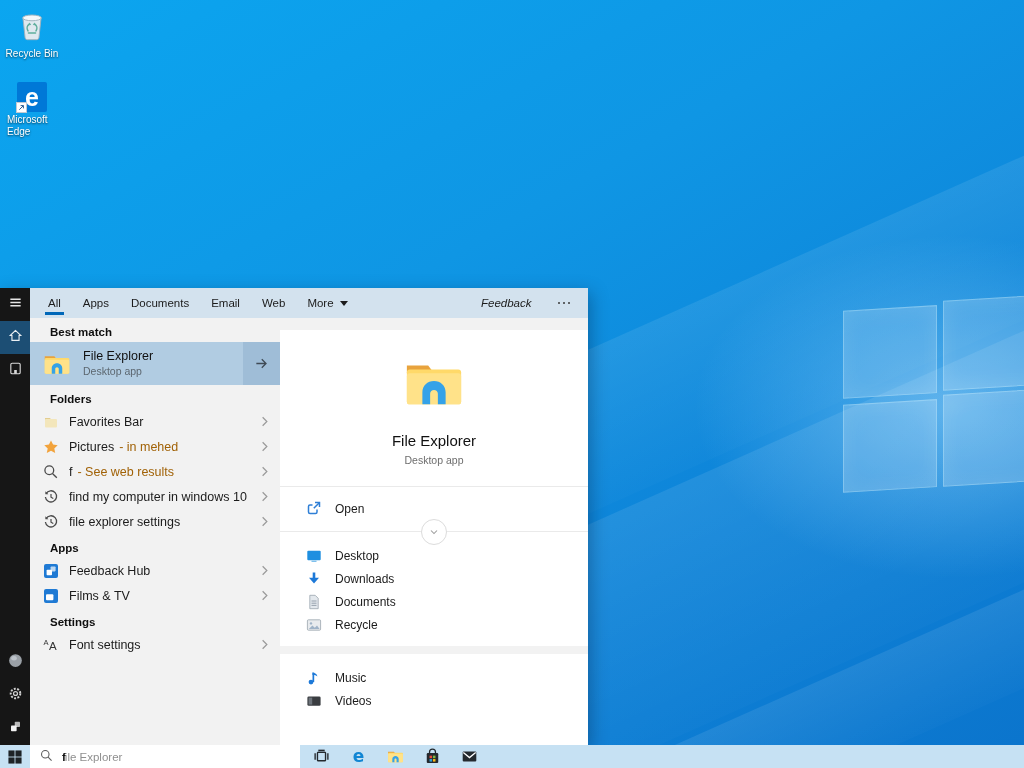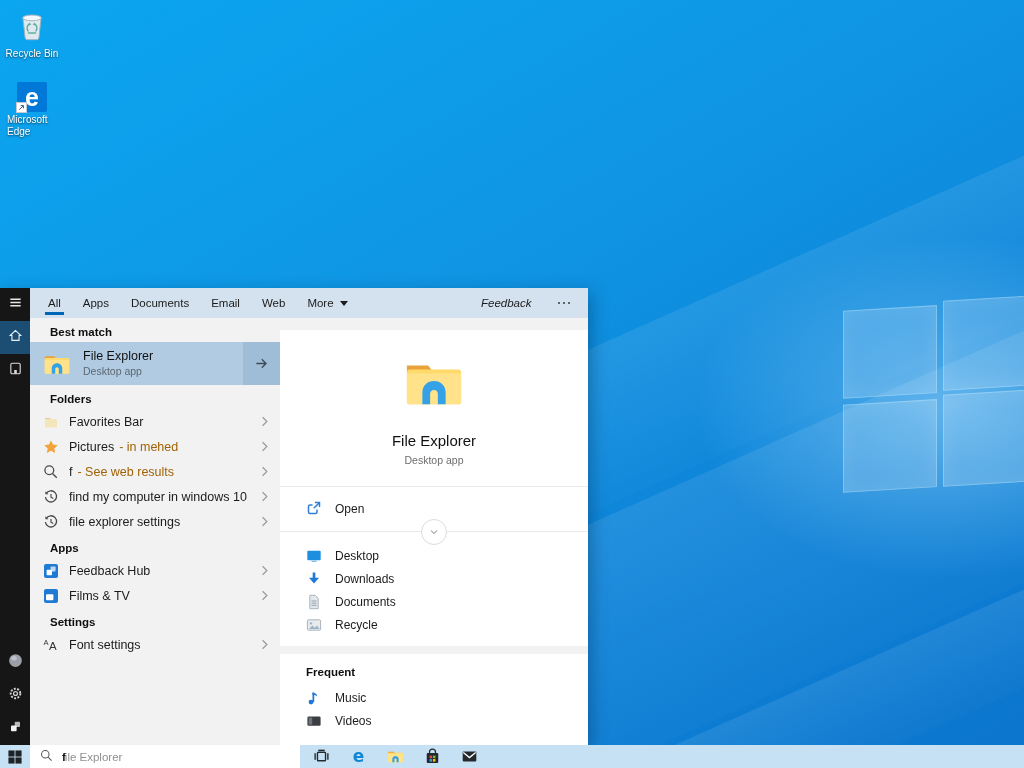--- a/index.html
+++ b/index.html
@@ -411,21 +411,20 @@
                       <svg width="16" height="16" viewBox="0 0 16 16">
      <rect x="1.4" y="2.8" width="13.2" height="10.4" rx="1" fill="#e8ebee" stroke="#9aa4ad" stroke-width="0.8"></rect>
      <circle cx="5" cy="6.4" r="1.2" fill="#9fb3c8"></circle>
      <path d="M2.8 12l3.6-3.6 2.4 2.4 2.2-2.2 2.6 3.4z" fill="#9fb3c8"></path>
                       </svg>
                     </span>
                     <span>Recycle</span>
                   </div>
                 </div>
                 <div class="group">
-                  <div class="group-label">Frequent</div>
                   <div class="prow">
                     <span class="ric">
                       <svg width="16" height="16" viewBox="0 0 16 16">
      <circle cx="5" cy="12.1" r="2.4" fill="#1d79d8"></circle>
      <rect x="6.5" y="2.6" width="1.7" height="9.5" fill="#1d79d8"></rect>
      <path d="M6.5 2.6c2.7.3 4.5 1.6 4.9 3.9-1.4-1.1-3.1-1.5-4.9-1.4z" fill="#1d79d8"></path>
                       </svg>
                     </span>
                     <span>Music</span>
                   </div>

